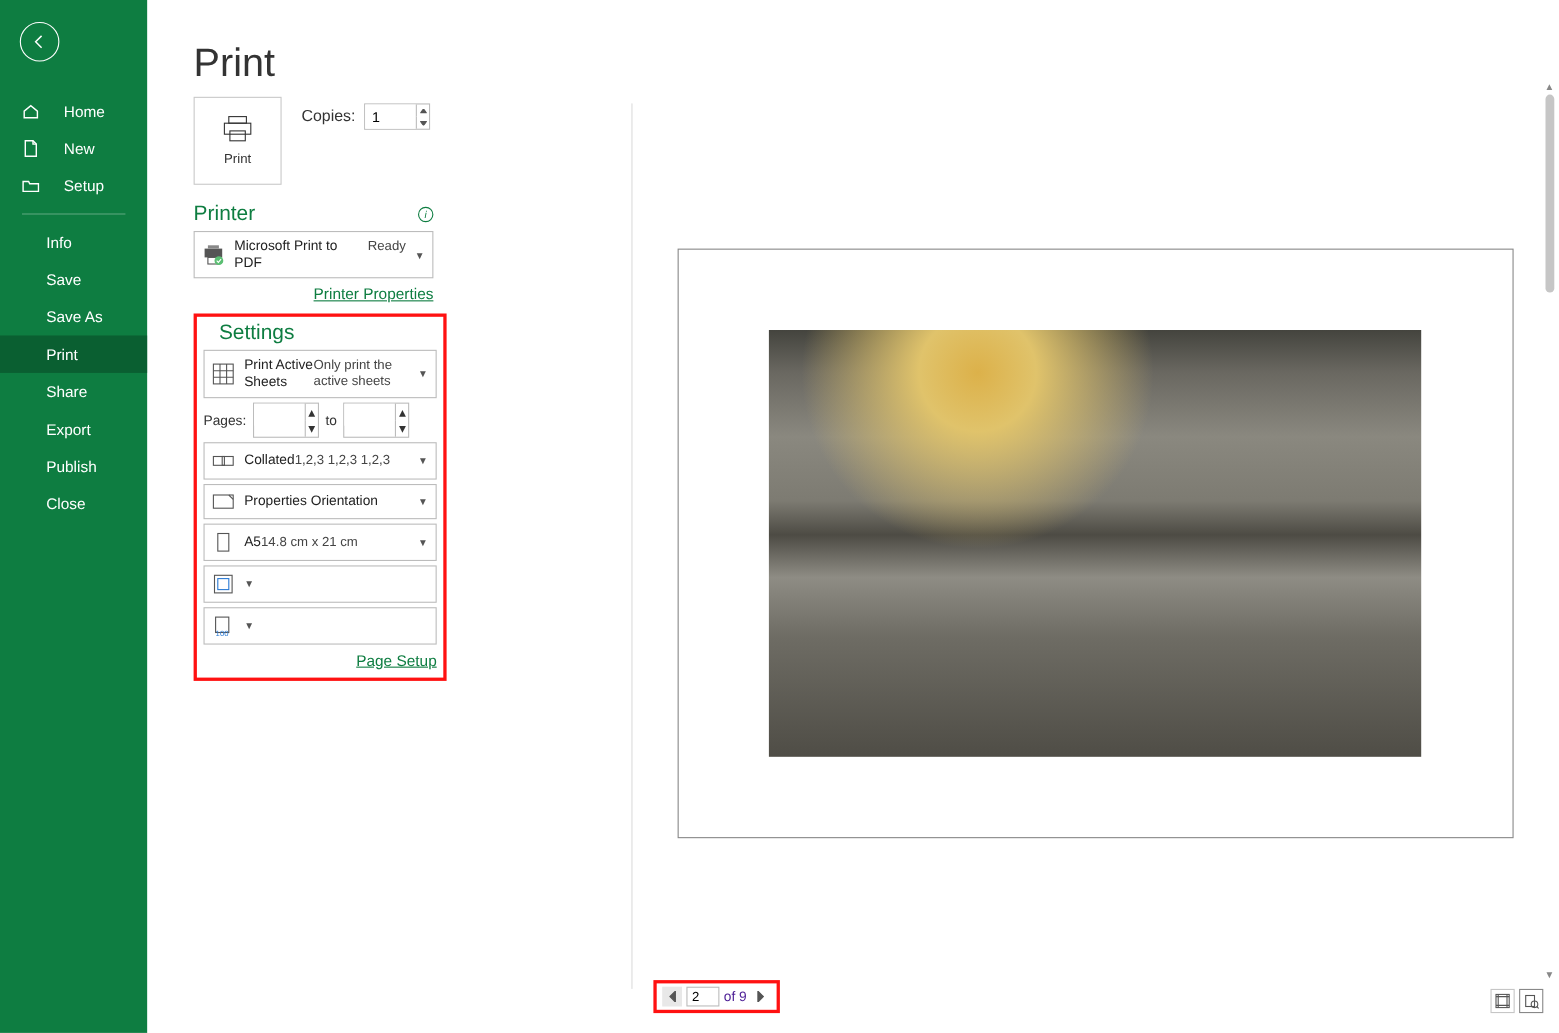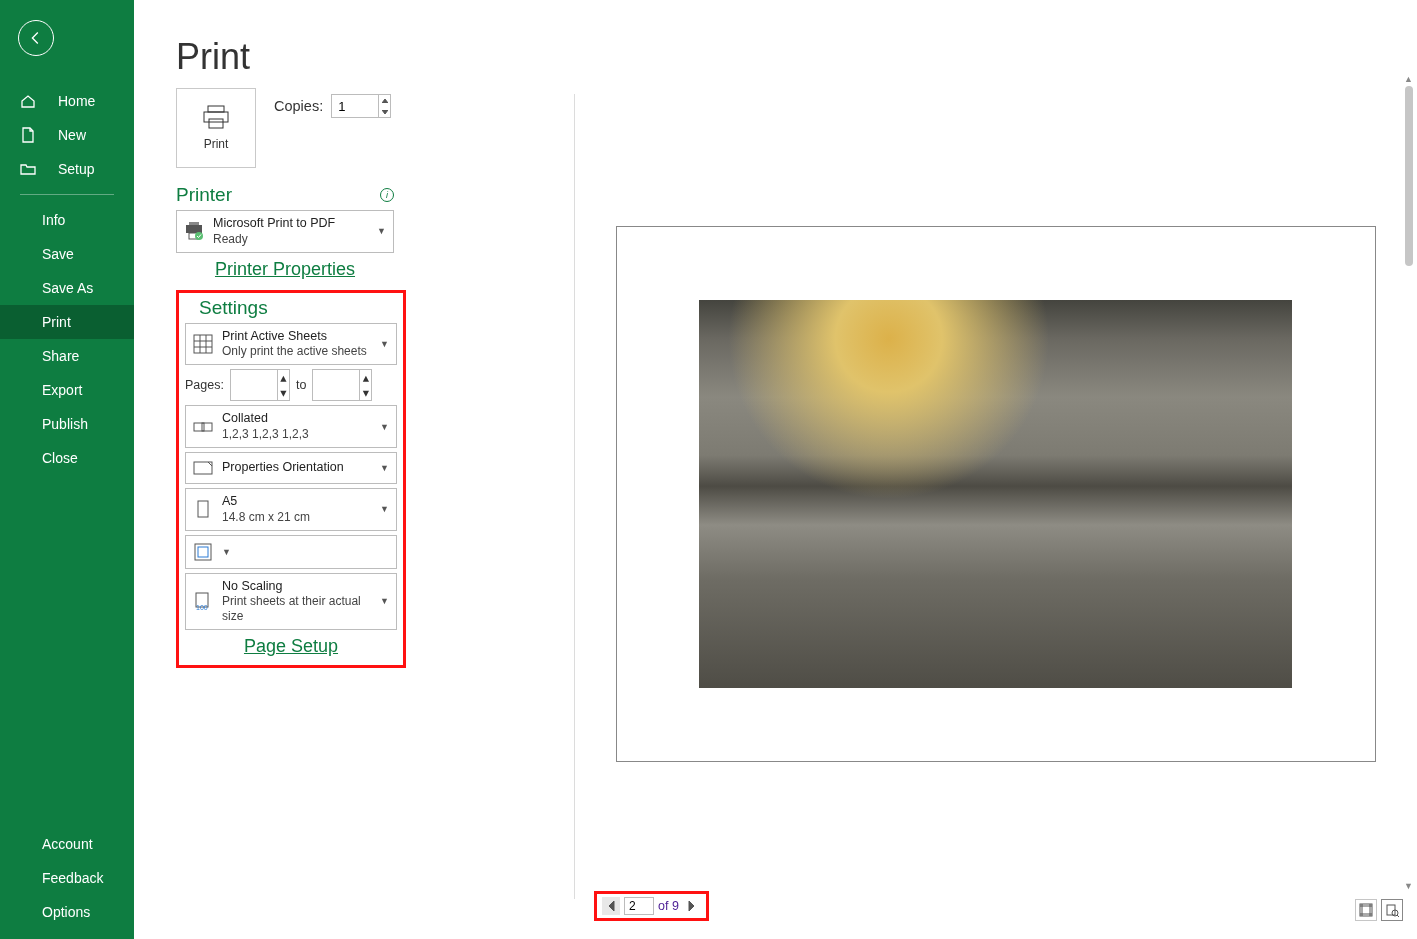--- a/index.html
+++ b/index.html
@@ -48,25 +48,25 @@
 
 .section-gap { height:16px;}
 .section-head { display:flex; align-items:center; justify-content:space-between; width:218px;gap:46px;}
 .section-title { color:#0e7d41; font-size:19px; font-weight:400;}
 .info-icon { width:14px; height:14px; border:1.4px solid #0e7d41; border-radius:50%; color:#0e7d41; font-size:9px; display:flex; align-items:center; justify-content:center; font-style:italic;}
 
 .dropdown { width:218px; border:1px solid #bcbcbc; display:flex; align-items:center; padding:4px 6px; gap:8px; position:relative; margin-top:4px;}
 .dropdown.tall { padding:5px 6px;}
 .dropdown .ico { width:22px; height:22px; display:flex; align-items:center; justify-content:center; flex-shrink:0;}
 .dropdown .ico svg { width:22px; height:22px;}
-.dropdown .txt { flex:1; display:flex; flex-direction:column; line-height:1.25;}
+.dropdown .txt { flex:1; display:flex; flex-direction:row; line-height:1.25;}
 .dropdown .main-l { font-size:12.5px; color:#222;}
 .dropdown .sub-l { font-size:12px; color:#444;}
 .dropdown .chev { width:10px; color:#555; font-size:9px;}
-.link-right { display:block; width:218px; text-align:center; color:#0e7d41; font-size:18px; text-decoration:underline; margin-top:6px;}
+.link-right { display:block; width:218px; text-align:right; color:#0e7d41; font-size:14px; text-decoration:underline; margin-top:6px;}
 
 
 .settings-box { border:3px solid #ff1111; padding:4px 6px 8px 6px; width:230px; margin-top:10px;}
 .settings-box .section-title { margin-left:14px;}
 .settings-box .dropdown { width:100%;}
 
 .pages-row { display:flex; align-items:center; gap:6px; margin-top:4px; font-size:12.5px; color:#333;}
 .pages-row .sp2 { display:flex; border:1px solid #bcbcbc;}
 .pages-row .sp2 input { width:46px; height:20px; border:none; padding:2px 4px; font-size:12px;}
 .pages-row .sp2 .arrows { width:12px; display:flex; flex-direction:column;}
@@ -189,25 +189,20 @@
       </div>
     <div class="item sub">
         <span>Export</span>
       </div>
     <div class="item sub">
         <span>Publish</span>
       </div>
     <div class="item sub">
         <span>Close</span>
       </div>
-  </div>
-  <div class="nav-bottom">
-    <div class="item"><span>Account</span></div>
-    <div class="item"><span>Feedback</span></div>
-    <div class="item"><span>Options</span></div>
   </div>
 </div>
 
 <div class="main">
   <div class="content">
     <div class="page-title">Print</div>
 
     <div class="print-row">
       <div class="bigbtn">
         <svg viewBox="0 0 28 24">
@@ -349,24 +344,20 @@
         <div class="chev">▼</div>
       </div>
 
       <div class="dropdown tall">
         <div class="ico">
             <svg viewBox="0 0 22 22" fill="none">
               <rect x="4" y="3" width="12" height="14" stroke="#555"></rect>
               <text x="4" y="20" font-size="7" fill="#2a7ad4">100</text>
             </svg>
           </div>
-        <div class="txt">
-          <span class="main-l">No Scaling</span>
-          <span class="sub-l">Print sheets at their actual size</span>
-        </div>
         <div class="chev">▼</div>
       </div>
 
       <a class="link-right" style="width:auto; margin-left:auto;">Page Setup</a>
     </div>
   </div>
 
   <div class="preview-divider"></div>
   <div class="preview-area">
     <div class="page-preview">

